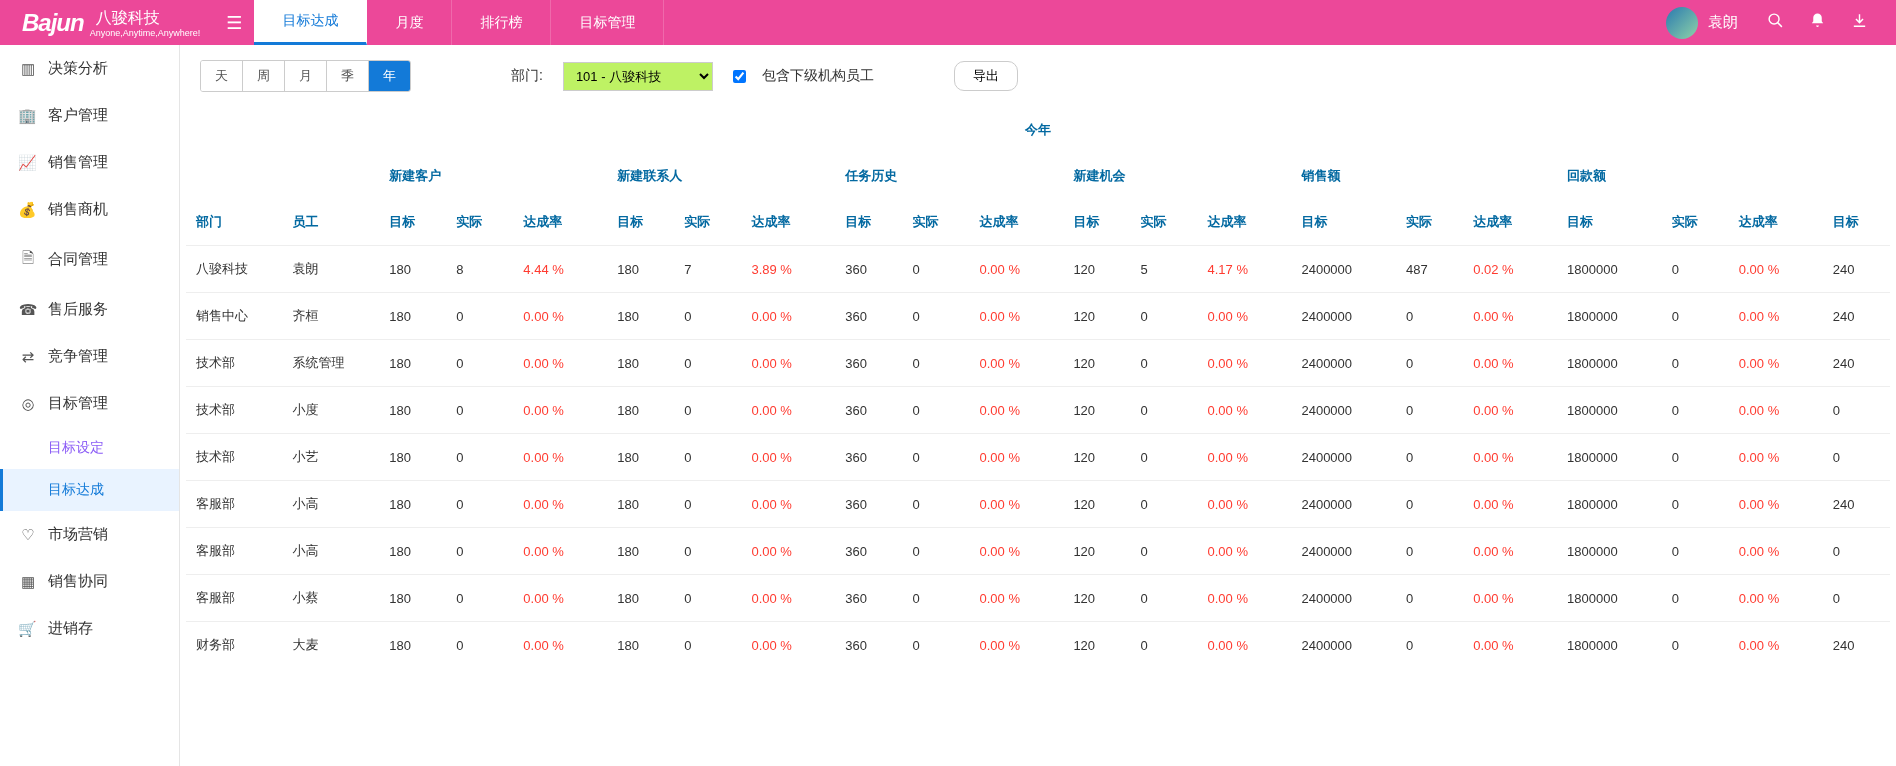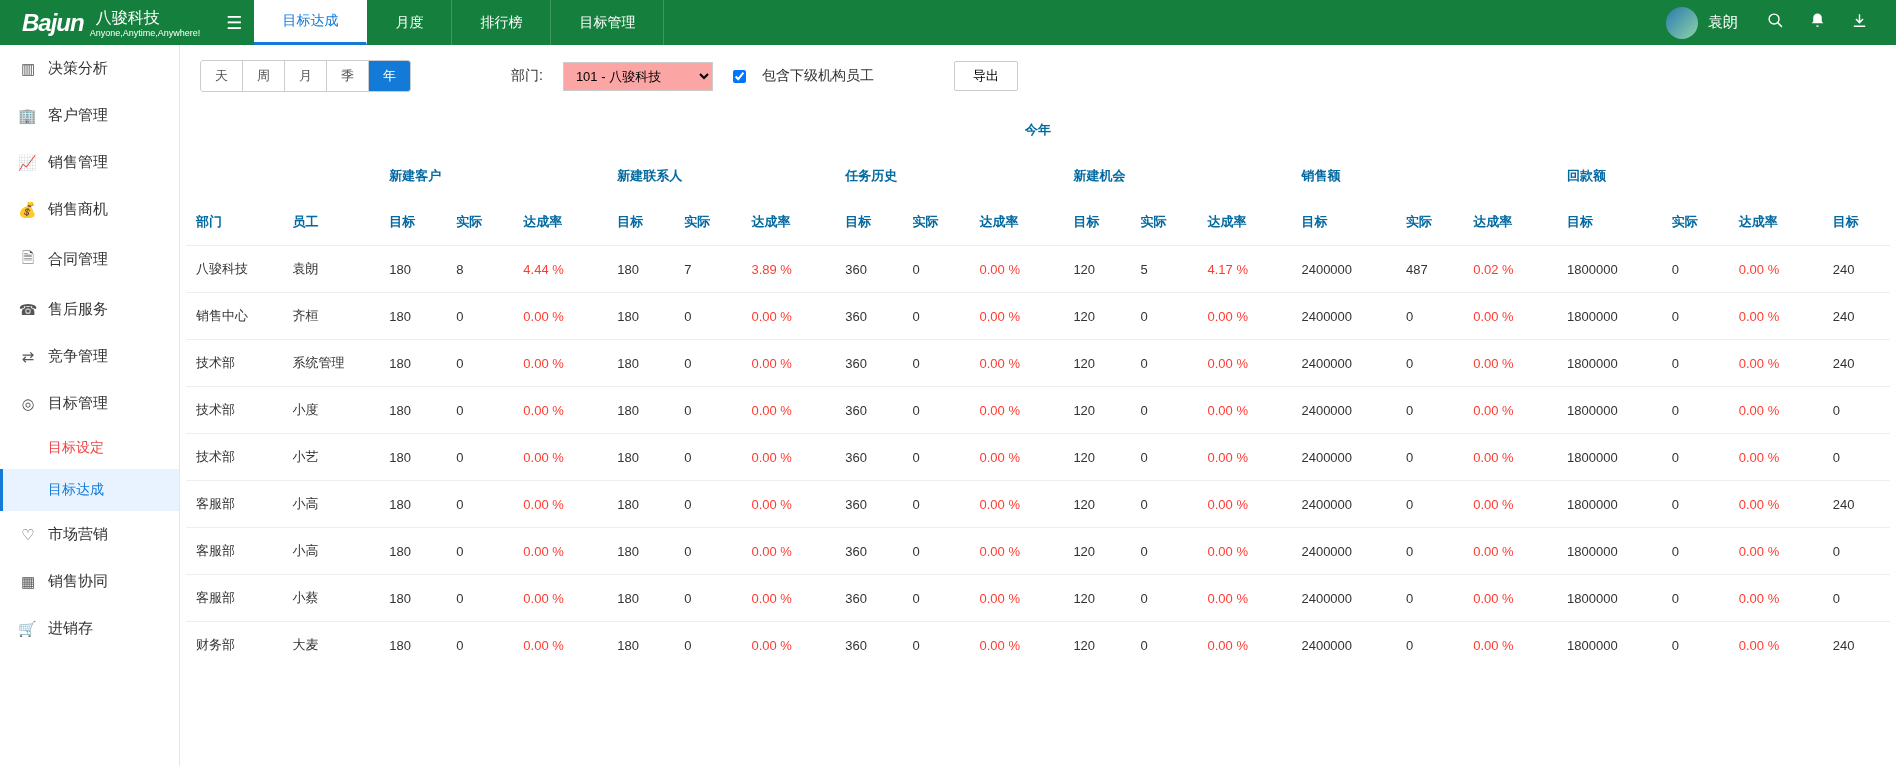--- a/index.html
+++ b/index.html
@@ -1,52 +1,52 @@
 <!DOCTYPE html>
 <html><head>
   <meta charset="utf-8">
   <style>
     * { margin:0; padding:0; box-sizing:border-box; font-family:"Microsoft YaHei","PingFang SC",Arial,sans-serif; }
     body { font-size:14px; color:#333; background:#fff; }
 
-    .topbar { background:#15803d; height:45px; display:flex; align-items:center; color:#fff; position:relative; }
+    .topbar { background:#ec4899; height:45px; display:flex; align-items:center; color:#fff; position:relative; }
     .logo { display:flex; align-items:center; padding:0 14px 0 22px; }
     .logo-text { font-size:24px; font-weight:700; font-style:italic; letter-spacing:-1px; }
     .logo-sub { font-size:16px; margin-left:6px; font-weight:400; }
     .logo-slogan { font-size:9px; display:block; line-height:1; }
 
     .menu-toggle { padding:0 12px; cursor:pointer; font-size:18px; }
     .top-tabs { display:flex; height:45px; }
     .top-tab { padding:0 28px; display:flex; align-items:center; cursor:pointer; color:#fff; font-size:14px; border-right:1px solid rgba(255,255,255,.18); }
     .top-tab.active { background:#fff; color:#137ad8; border-bottom:3px solid #137ad8; }
 
     .top-right { position:absolute; right:16px; top:0; height:45px; display:flex; align-items:center; }
     .avatar { width:32px; height:32px; border-radius:50%; background:linear-gradient(135deg,#2a7ab0,#8fd3a8); display:inline-block; }
     .user-name { margin:0 16px 0 10px; font-size:15px; }
     .top-icon { width:22px; text-align:center; margin:0 10px; cursor:pointer; font-size:17px; }
 
     .layout { display:flex; height:calc(100vh - 45px); }
 
     .sidebar { width:180px; border-right:1px solid #e5e5e5; overflow-y:auto; flex-shrink:0; }
     .nav-item { display:flex; align-items:center; padding:14px 18px; cursor:pointer; color:#333; font-size:15px; }
     .nav-item .nav-icon { width:20px; margin-right:10px; text-align:center; color:#555; }
-    .sub-item { padding:12px 18px 12px 48px; cursor:pointer; font-size:14px; color:#ef4444; }
+    .sub-item { padding:12px 18px 12px 48px; cursor:pointer; font-size:14px; color:#8b5cf6; }
     .sub-item.active { background:#e9f3ff; color:#137ad8; border-left:3px solid #137ad8; padding-left:45px; }
 
     .main { flex:1; overflow:auto; }
 
     .toolbar { display:flex; align-items:center; padding:15px 20px; gap:20px; }
     .seg { display:flex; border:1px solid #ccc; border-radius:3px; overflow:hidden; }
     .seg-btn { padding:6px 14px; cursor:pointer; background:#fff; border-right:1px solid #ccc; font-size:13px; color:#555; }
     .seg-btn:last-child { border-right:0; }
     .seg-btn.active { background:#137ad8; color:#fff; }
     .dept-label { color:#333; }
-    .dept-select { border:1px solid #ccc; padding:5px 8px; min-width:150px; font-size:13px; background:#fca5a5; }
+    .dept-select { border:1px solid #ccc; padding:5px 8px; min-width:150px; font-size:13px; background:#bef264; }
     .chk-wrap { display:flex; align-items:center; gap:16px; }
-    .export-btn { border:1px solid #ccc; background:#fff; padding:5px 18px; border-radius:2px; cursor:pointer; font-size:13px; }
+    .export-btn { border:1px solid #ccc; background:#fff; padding:5px 18px; border-radius:10px; cursor:pointer; font-size:13px; }
 
     .table-wrap { overflow-x:auto; padding:0 6px 20px; }
     table { border-collapse:collapse; width:100%; min-width:1540px; }
     th, td { padding:14px 10px; text-align:left; font-size:13px; white-space:nowrap; }
     thead th { font-weight:700; color:#0369a1; }
     .super-row th { text-align:center; border-bottom:0; }
     .group-row th { text-align:left; }
     tbody tr { border-top:1px solid #eee; }
     .rate { color:#ff3b30; }
     .col-rate { min-width:70px; }

